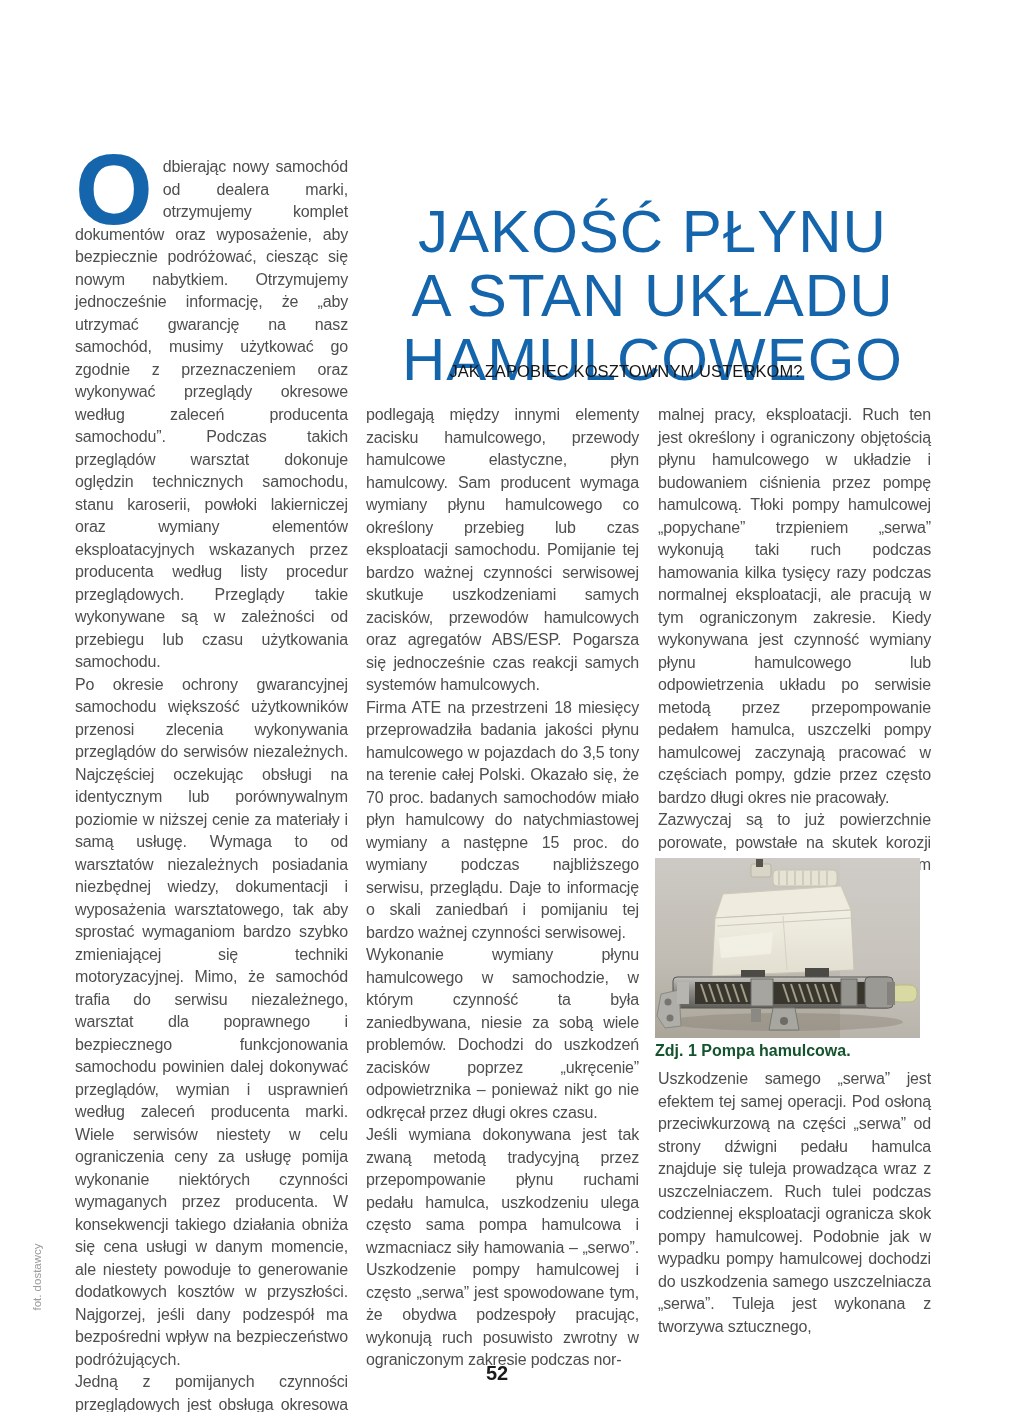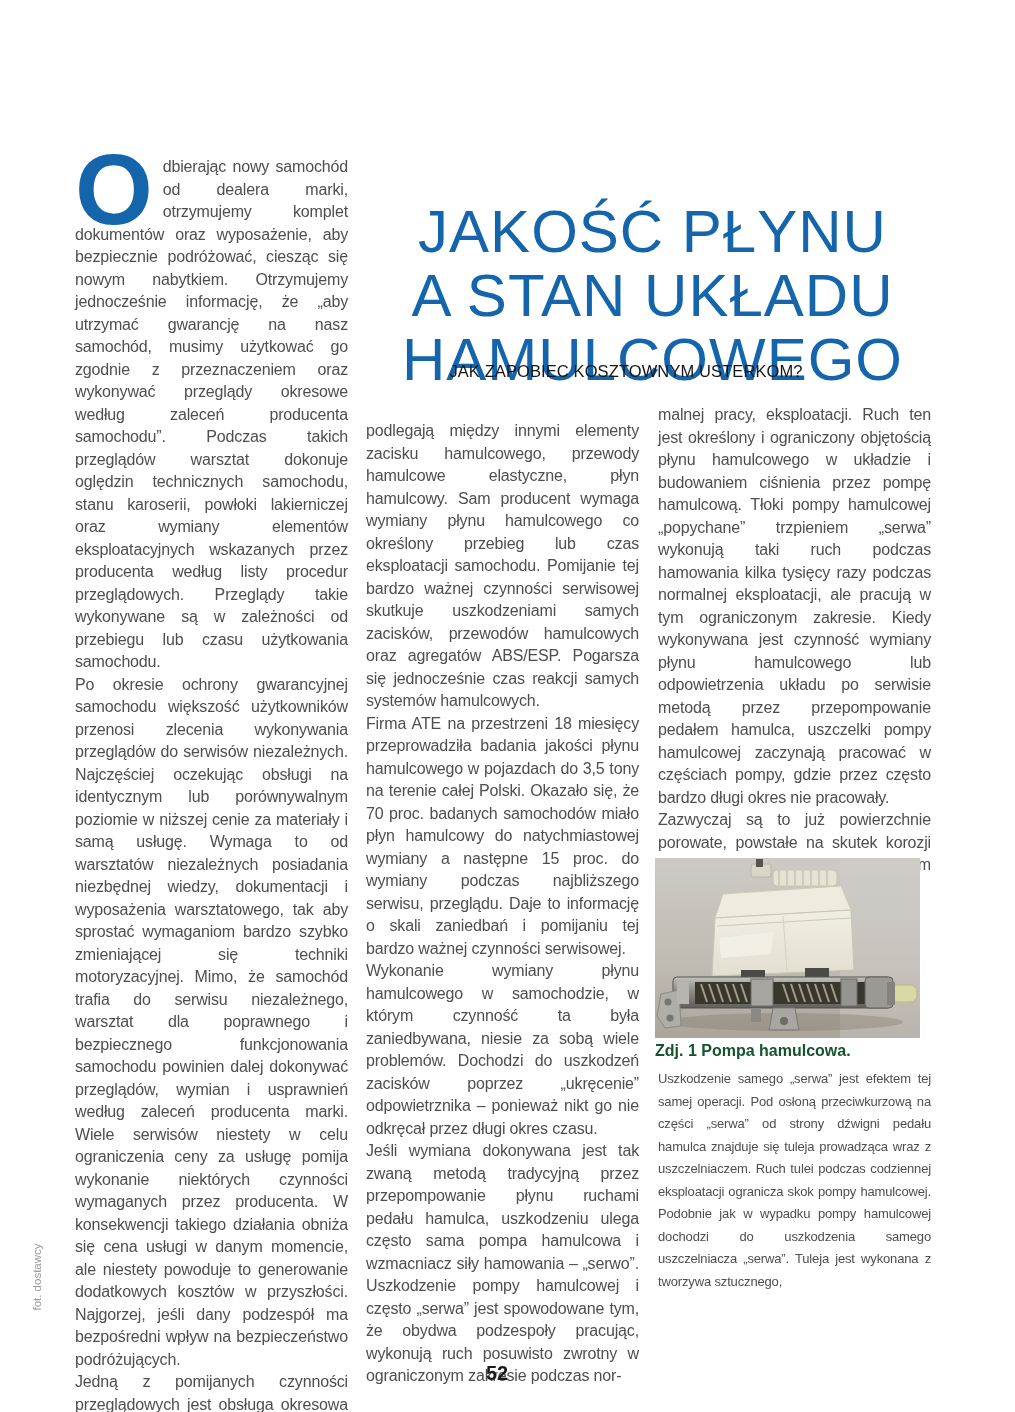--- a/index.html
+++ b/index.html
@@ -17,21 +17,21 @@
   }
   .col p {
     margin:0;
     font-size:16px;
     line-height:22.5px;
     letter-spacing:-0.15px;
     text-align:justify;
     color:#4e4e4e;
   }
   .col1 { left:75px;  top:156px; }
-  .col2 { left:366px; top:404px;margin-top:16px; }
+  .col2 { left:366px; top:404px; }
   .col3 { left:658px; top:404px; }
   .dropcap {
     float:left;
     font-size:100px;
     line-height:67px;
     font-weight:700;
     color:#1565ac;
     margin:0 10px 0 0;
   }
   .headline {
@@ -66,21 +66,21 @@
     font-size:16px;
     font-weight:700;
     color:#14532d;
   }
   .after-photo {
     position:absolute;
     left:658px; top:1068px; width:273px;
   }
   .after-photo p {
     margin:0;
-    font-size:13px;
+    font-size:16px;
     line-height:22.5px;
     letter-spacing:-0.15px;
     text-align:justify;
     color:#4e4e4e;
   }
   .credit {
     position:absolute;
     left:37px; top:1277px;
     transform:translate(-50%,-50%) rotate(-90deg);
     white-space:nowrap;

